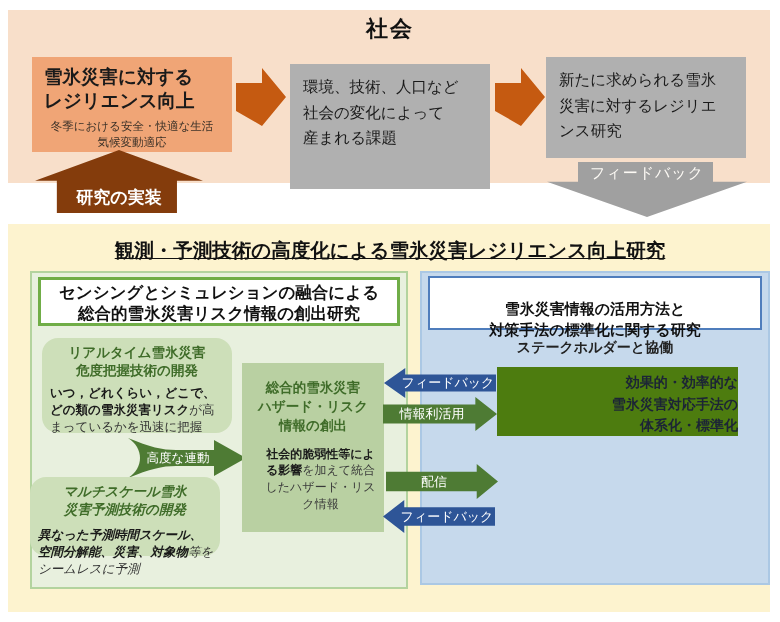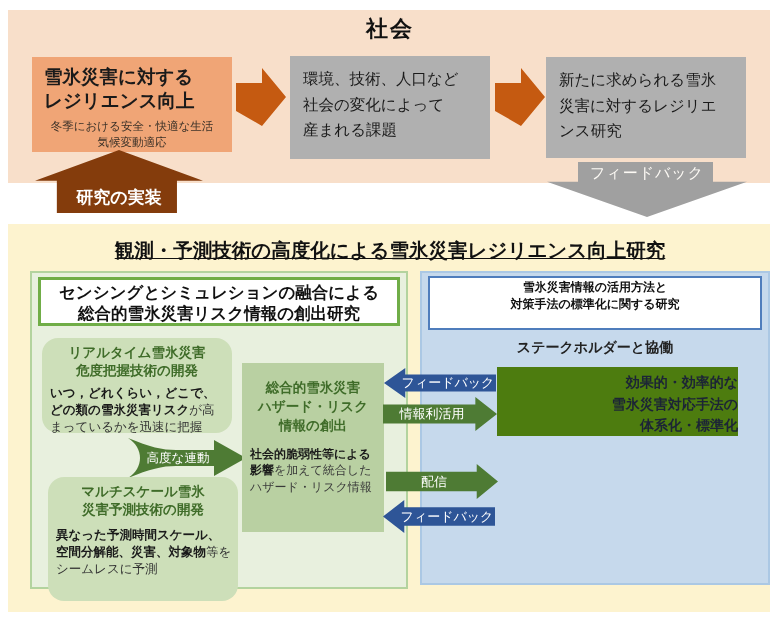--- a/index.html
+++ b/index.html
@@ -18,28 +18,28 @@
                   color:#fff;font-size:17px;font-weight:bold;text-align:center;padding-top:36px;}
   .arrow-down-gray{background:#a0a0a0;clip-path:polygon(15.5% 0%,83% 0%,83% 36%,100% 36%,50% 100%,0% 36%,15.5% 36%);
                    color:#fdfaf5;font-size:15px;text-align:center;padding-top:2px;letter-spacing:1px;}
   
   .yellow{background:#fdf3cf;}
   .research-title{font-size:19.5px;font-weight:bold;color:#111;text-align:center;text-decoration:underline;}
   .green-panel{background:#e8f0de;border:2px solid #b3d39e;}
   .white-header-green{background:#fff;border:3px solid #70ad47;text-align:center;
                       font-size:16.5px;font-weight:bold;color:#111;line-height:1.3;padding-top:2px;}
   .white-header-blue{background:#fff;border:2.5px solid #4f7dbc;text-align:center;
-                     font-size:12px;font-weight:bold;color:#111;line-height:1.4;padding-top:1px;}
+                     font-size:15px;font-weight:bold;color:#111;line-height:1.4;padding-top:20px;}
   .green-inner{background:#cddfb9;text-align:center;border-radius:16px;}
   .green-inner .gtitle{font-size:13.5px;font-weight:bold;color:#3f6c29;line-height:1.35;padding-top:6px;}
   .green-inner .gbody{font-size:12.5px;color:#333;line-height:1.36;text-align:left;padding:5px 6px 0 8px;}
   .green-inner .gbody b{color:#1a1a1a;}
   .green-center{background:#b9d0a2;text-align:center;}
   .green-center .gtitle{font-size:13.5px;font-weight:bold;color:#3f6c29;line-height:1.4;padding-top:16px;}
-  .green-center .gbody{font-size:12px;color:#3a3a3a;line-height:1.4;text-align:left;padding:10px 5px 0 8px;}
+  .green-center .gbody{font-size:12px;color:#3a3a3a;line-height:1.4;text-align:center;padding:10px 5px 0 8px;margin-left:12px;}
   .green-center .gbody b{color:#1a1a1a;}
   .blue-panel{background:#c6d9ec;border:2px solid #abc8e4;}
   .stakeholder{font-size:14px;font-weight:bold;color:#222;text-align:center;}
   .blue-inner{background:#4d7c0f;text-align:right;}
   .blue-inner .blines{font-size:14px;font-weight:bold;color:#1c2436;line-height:1.55;padding-top:5px;}
   .blue-inner2{background:#95aad5;display:flex;align-items:center;justify-content:center;
                font-size:14px;font-weight:bold;color:#1f3864;}
   .arrow-left-blue{background:#2e5597;clip-path:polygon(0% 50%,19% 0%,19% 22%,100% 22%,100% 78%,19% 78%,19% 100%);
                    color:#fff;font-size:13px;display:flex;align-items:center;justify-content:center;padding-left:16px;}
   .arrow-right-green{background:#4e7b34;clip-path:polygon(100% 50%,81% 0%,81% 22%,0% 22%,0% 78%,81% 78%,81% 100%);
@@ -62,21 +62,21 @@
       <div>レジリエンス向上</div>
     </div>
     <div class="sub">
       <div>冬季における安全・快適な生活</div>
       <div>気候変動適応</div>
     </div>
   </div>
 
   <div class="abs arrow-right-orange" style="left:236px;top:68px;width:50px;height:58px;"></div>
 
-  <div class="abs gray-box" style="left:290px;top:56px;width:200px;height:103px;font-family:Liberation Serif, serif;">
+  <div class="abs gray-box" style="left:290px;top:64px;width:200px;height:125px;font-family:Liberation Serif, serif;">
     <div>環境、技術、人口など</div>
     <div>社会の変化によって</div>
     <div>産まれる課題</div>
   </div>
 
   <div class="abs arrow-right-orange" style="left:495px;top:68px;width:50px;height:58px;"></div>
 
   <div class="abs gray-box" style="left:546px;top:57px;width:200px;height:101px;">
     <div>新たに求められる雪氷</div>
     <div>災害に対するレジリエ</div>
@@ -112,21 +112,21 @@
     </div>
   </div>
 
   <div class="abs" style="left:126px;top:437px;width:122px;height:42px;">
     <svg width="122" height="42" viewBox="0 0 122 42">
       <path d="M2,1 C24,10 36,13 50,13 L88,13 L88,3 L120,21 L88,39 L88,29 L50,29 C36,29 24,32 2,41 C18,31 18,11 2,1 Z" fill="#4e7b34"></path>
     </svg>
     <span class="link-arrow-label">高度な連動</span>
   </div>
 
-  <div class="abs green-inner" style="left:48px;top:477px;width:190px;height:124px;">
+  <div class="abs green-inner" style="left:30px;top:477px;width:190px;height:79px;font-style:italic;">
     <div class="gtitle">
       <div>マルチスケール雪氷</div>
       <div>災害予測技術の開発</div>
     </div>
     <div class="gbody" style="padding-top:8px;">
       <b>異なった予測時間スケール、空間分解能、災害、対象物</b><span>等をシームレスに予測</span>
     </div>
   </div>
 
   <div class="abs green-center" style="left:242px;top:363px;width:142px;height:169px;">

